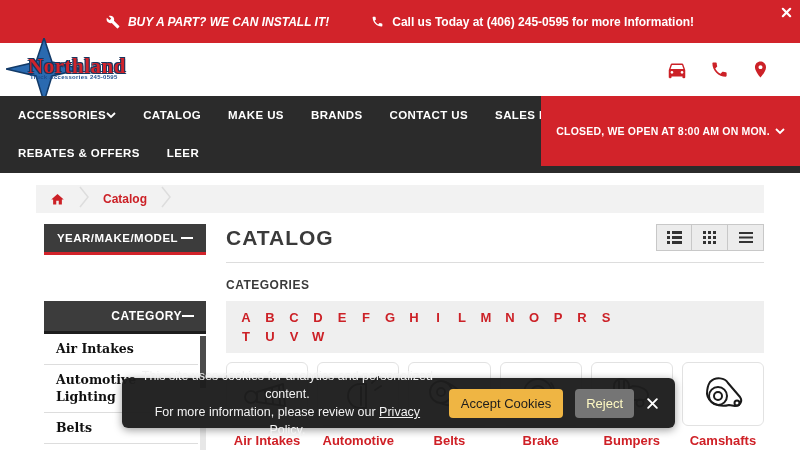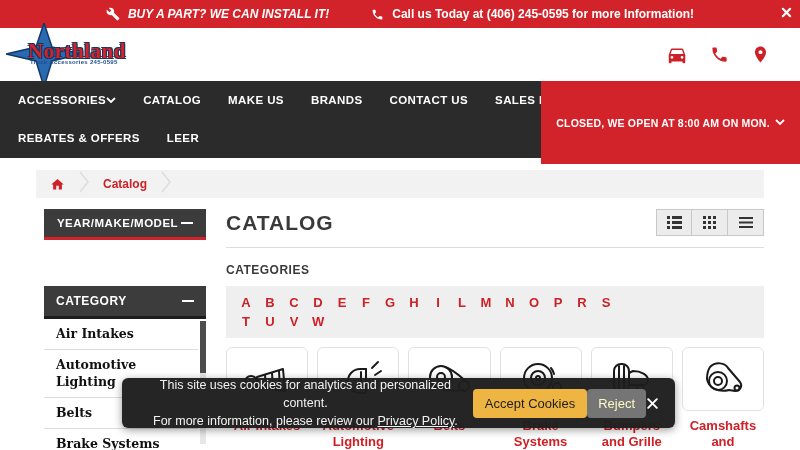--- a/index.html
+++ b/index.html
@@ -1,20 +1,20 @@
 <!DOCTYPE html>
 <html><head>
 <meta charset="utf-8">
 <style>
   * { margin:0; padding:0; box-sizing:border-box; }
   body { font-family:"Liberation Sans", sans-serif; background:#888; }
   .page { position:relative; width:800px; height:450px; background:#fff; overflow:hidden; margin:0 auto; }
 
   
-  .top-bar { position:relative; height:28px; background:#d2232a; color:#fff;
+  .top-bar { position:relative; height:43px; background:#d2232a; color:#fff;
              display:flex; align-items:center; justify-content:center; gap:42px; }
   .top-bar .msg { display:flex; align-items:center; gap:8px; font-size:12px; font-weight:bold; }
   .top-bar .install { font-style:italic; }
   .top-bar svg { display:block; }
   .top-close { position:absolute; right:8px; top:7px; cursor:pointer; }
 
   
   .header { position:relative; height:53px; background:#fff; display:flex; align-items:center;border-radius:29px; }
   .logo { position:relative; width:130px; height:64px; margin-left:6px; }
   .logo-name { position:absolute; left:22px; top:16px; font-family:"Liberation Serif", serif;
@@ -25,41 +25,41 @@
   .header-right { margin-left:auto; margin-right:30px; display:flex; align-items:center; gap:22px; }
   .header-right .hicon { display:flex; align-items:center; cursor:pointer; }
   .my-account { display:flex; align-items:center; gap:6px; color:#cc2127; font-size:13px; font-weight:bold; cursor:pointer; }
 
   
   .nav { position:relative; height:77px; background:#2b2b2b; }
   .nav-rows { position:absolute; left:0; top:0; bottom:0; right:259px; padding-left:18px; }
   .nav-row { height:38px; display:flex; align-items:center; gap:27px; }
   .nav-link { color:#fff; font-size:11.5px; font-weight:bold; letter-spacing:.4px; white-space:nowrap;
               display:flex; align-items:center; cursor:pointer; }
-  .hours-block { position:absolute; right:0; top:0; width:259px; height:83px; background:#d2232a;
+  .hours-block { position:absolute; right:0; top:0; width:259px; height:70px; background:#d2232a;
                  display:flex; align-items:center; justify-content:center; gap:5px; cursor:pointer; }
   .hours-text { color:#fff; font-size:10.5px; font-weight:bold; letter-spacing:.2px; }
 
   
   .breadcrumb { margin:12px 36px 0; height:28px; background:#f2f2f2; display:flex; align-items:center; padding-left:14px; }
   .crumb-home { display:flex; align-items:center; cursor:pointer; }
   .crumb-sep { margin:0 14px; }
   .crumb-label { color:#cc2127; font-size:12px; font-weight:bold; cursor:pointer; }
 
   
   .content { margin:11px 36px 0; display:flex; gap:20px; }
 
   
   .sidebar { width:162px; margin-left:8px; flex:none; }
   .ymm-header { background:#3c3c3c; color:#fff; font-size:11.5px; font-weight:bold; letter-spacing:.5px;
                 text-align:center; padding:8px 2px; border-bottom:3px solid #d2232a; cursor:pointer;
                 display:flex; align-items:center; justify-content:center; gap:3px; }
   .side-gap { height:46px; }
   .cat-header { background:#3c3c3c; color:#fff; font-size:12px; font-weight:bold; letter-spacing:.5px;
-                padding:8px 12px; display:flex; align-items:center; justify-content:space-between;
+                padding:8px 12px; display:flex; align-items:center; justify-content:flex-end;
                 border-bottom:3px solid #1d1d1d; cursor:pointer; }
   .minus-icon { width:12px; height:2px; background:#fff; }
   .cat-list { position:relative; padding-right:8px; }
   .cat-item { font-family:"DejaVu Serif", serif; font-weight:bold; font-size:12.5px; color:#111;
               padding:7px 4px 7px 12px; border-bottom:1px solid #ddd; cursor:pointer; line-height:1.3; }
   .list-scrollbar { position:absolute; right:0; top:2px; width:6px; height:123px; background:#e7e7e7; }
   .list-thumb { width:6px; height:52px; background:#4c4c4c; }
 
   
   .main { flex:1; min-width:0; }
@@ -79,21 +79,21 @@
   .filter-input::placeholder { color:#9a9a9a; font-weight:bold; }
   .tiles { display:flex; gap:9px; margin-top:9px; }
   .cat-card { flex:1; min-width:0; }
   .cat-tile { height:64px; background:#fff; border:1px solid #e2e2e2; border-radius:6px;
               display:flex; align-items:center; justify-content:center; cursor:pointer; }
   .cat-label { margin-top:7px; color:#cf2026; font-size:13px; font-weight:bold; text-align:center; line-height:1.25; cursor:pointer; }
 
   
   .cookie { position:absolute; left:122px; top:378px; width:553px; height:50px;
             background:rgba(30,30,30,.97); border-radius:6px; color:#f2f2f2; z-index:50;
-            display:flex; align-items:center; padding:0 16px; 
+            display:flex; align-items:center; padding:0 16px; gap:12px;
             box-shadow:0 2px 8px rgba(0,0,0,.4); }
   .cookie-text { font-size:12.5px; text-align:center; line-height:1.45; flex:1; }
   .cookie-link { text-decoration:underline; cursor:pointer; }
   .cookie-accept { background:#efb543; color:#1d1d1d; border:none; border-radius:4px;
                    font-size:13px; padding:7px 12px; font-family:"Liberation Sans", sans-serif; cursor:pointer; white-space:nowrap; }
   .cookie-reject { background:#757575; color:#fef9c3; border:none; border-radius:4px;
                    font-size:13px; padding:7px 11px; font-family:"Liberation Sans", sans-serif; cursor:pointer; }
   .cookie-close { cursor:pointer; display:flex; align-items:center; }
 
   .icon-line { stroke:#1a1a1a; stroke-width:2; fill:none; stroke-linecap:round; stroke-linejoin:round; }

